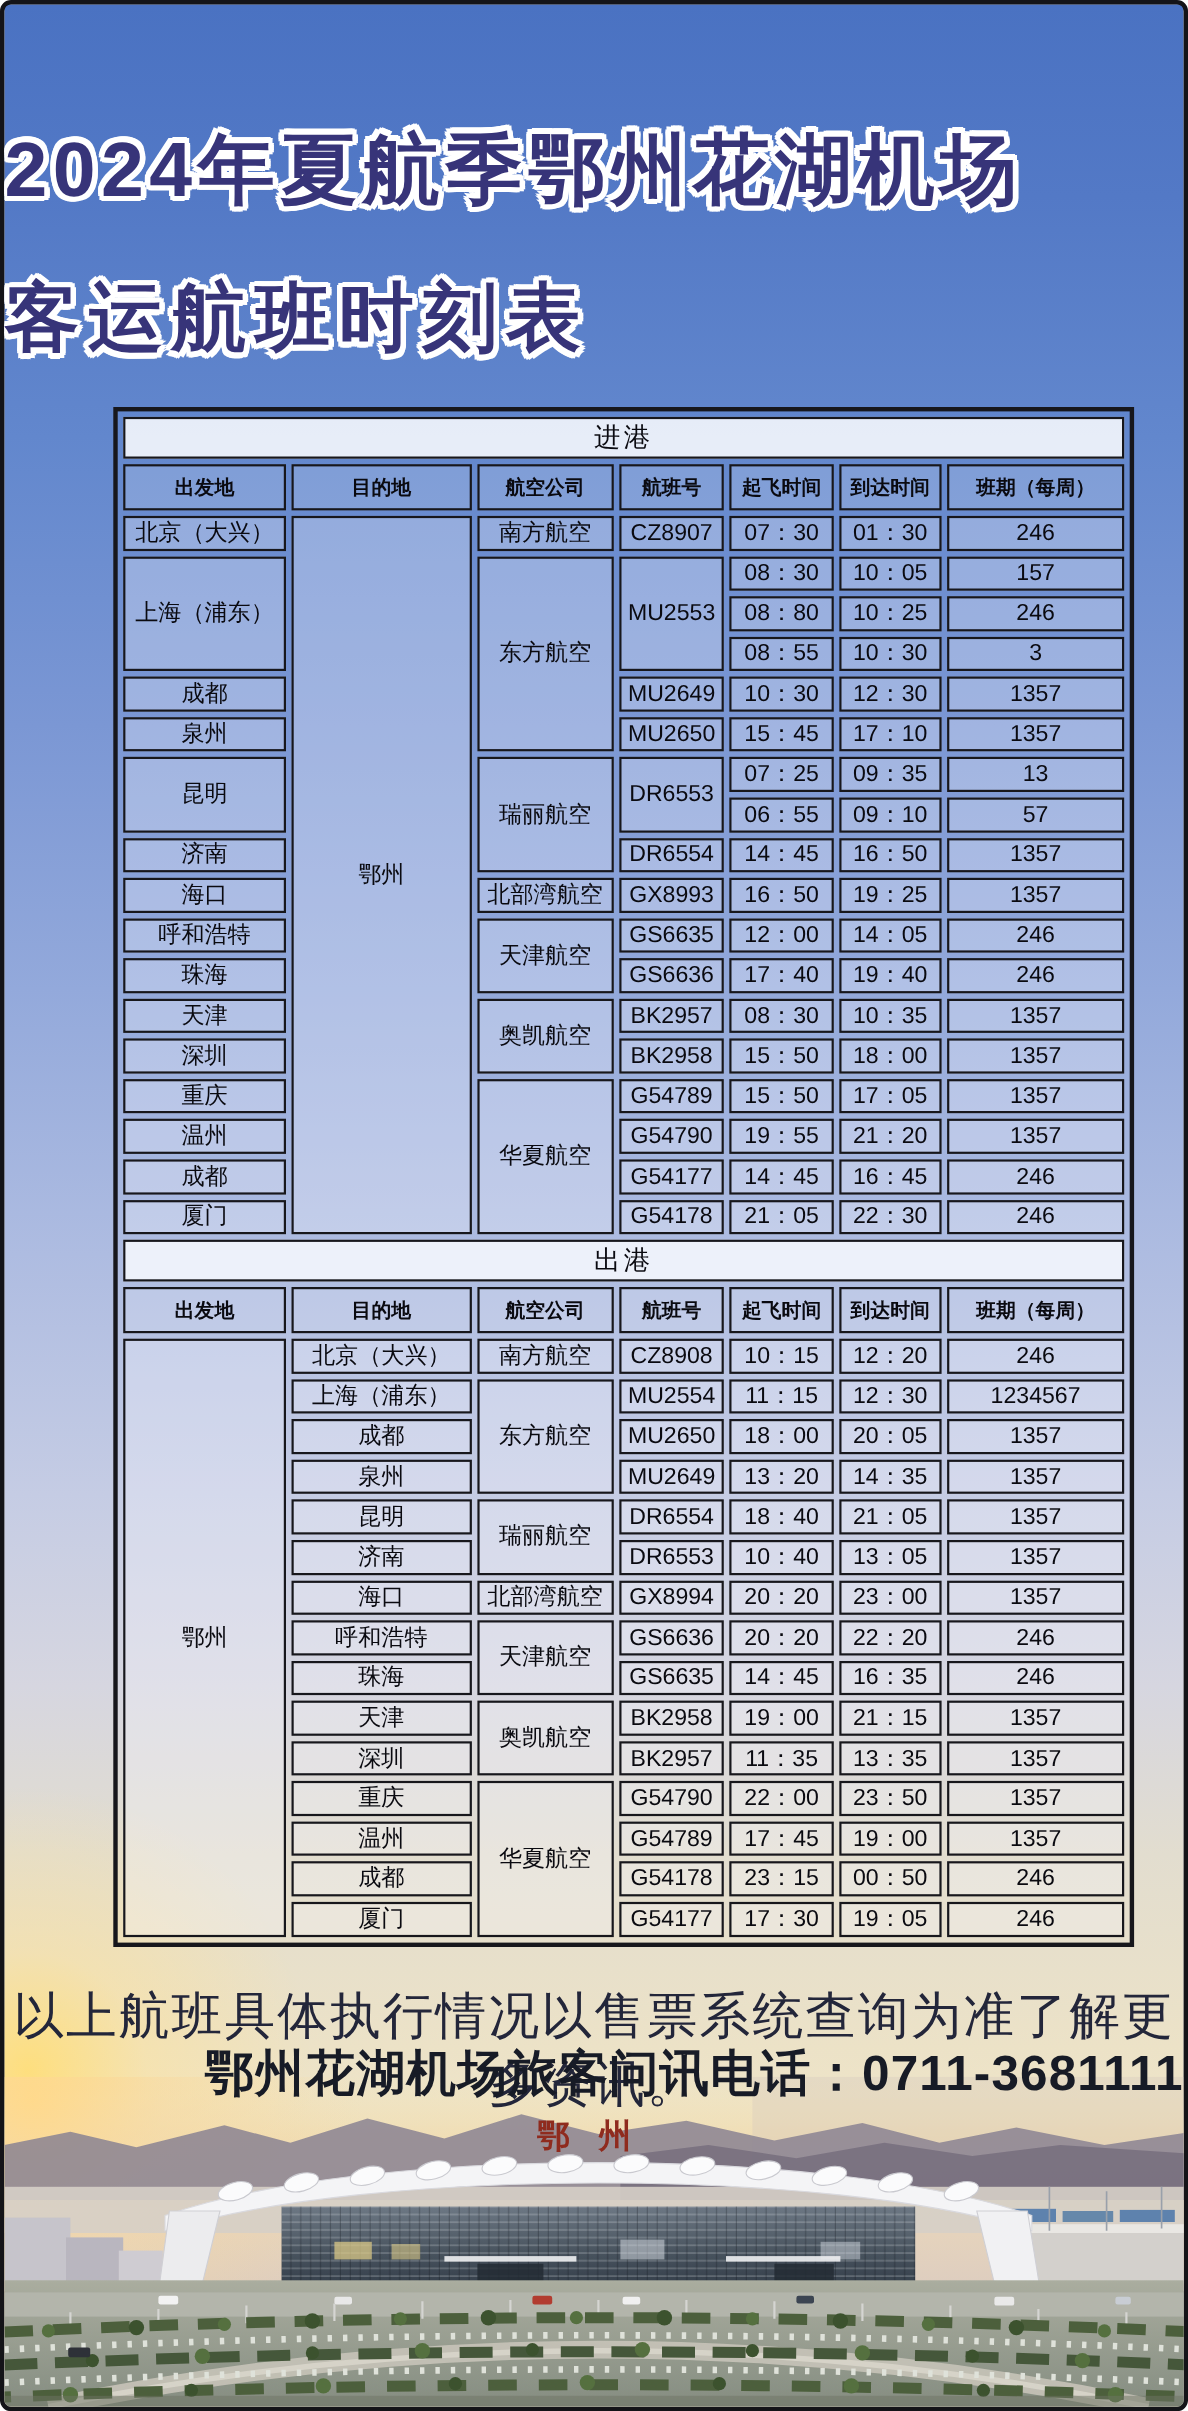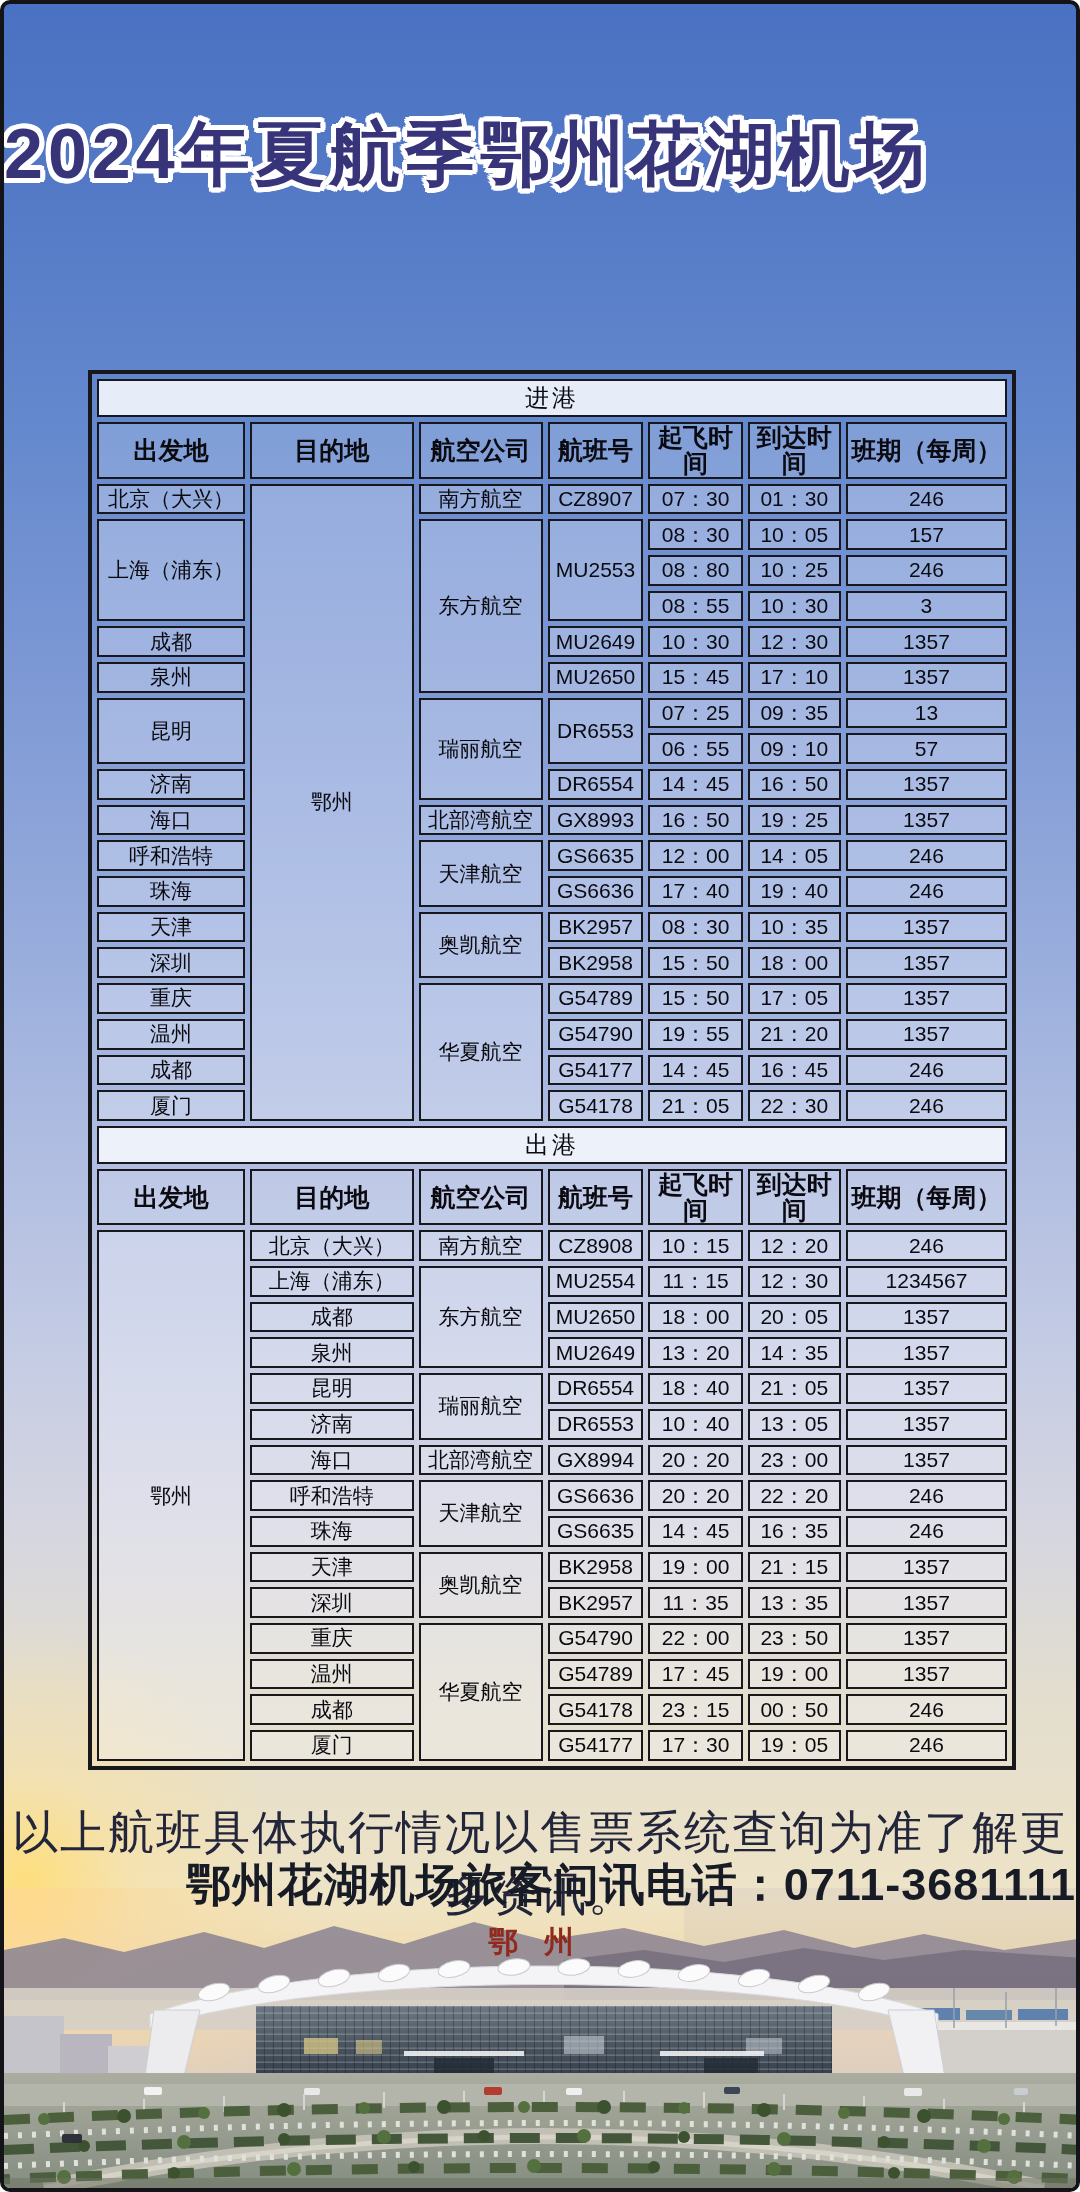--- a/index.html
+++ b/index.html
@@ -11,41 +11,42 @@
            radial-gradient(circle at 2% 86%, rgba(255,222,120,.92) 0%, rgba(255,226,150,.45) 5%, rgba(255,230,170,0) 12%),
            linear-gradient(180deg,#4a72c2 0%,#5379c6 8%,#6287cd 18%,#7b97d4 30%,#93a9db 41%,
              #aebce1 52%,#c5cce4 62%,#d6d6e0 70%,#e2ddcf 77%,#ece2c7 85%,#f2e9ca 93%,#f3ebcd 100%);}
   .title{position:absolute;width:100%;text-align:left;color:#373479;font-weight:800;
          letter-spacing:5px;white-space:nowrap;
          text-shadow:-5px 0 0 #fff,5px 0 0 #fff,0 -5px 0 #fff,0 5px 0 #fff,
            -4px -4px 0 #fff,4px -4px 0 #fff,-4px 4px 0 #fff,4px 4px 0 #fff,
            -5px -2px 0 #fff,5px 2px 0 #fff,-2px 5px 0 #fff,2px -5px 0 #fff;}
   .title1{top:104px;font-size:70px;}
   .title2{top:240px;font-size:68px;letter-spacing:8px;}
-  .tablewrap{position:absolute;left:84px;top:366px;width:928px;height:1400px;}
+  .tablewrap{position:absolute;left:99px;top:366px;width:928px;height:1400px;}
   table.flights{width:100%;height:100%;table-layout:fixed;border-collapse:separate;border-spacing:5px;
         border:4px solid #17171c;}
   table.flights td{border:2px solid #17171c;background:rgba(248,250,255,.30);text-align:center;
         vertical-align:middle;font-size:21px;color:#0a0a10;font-weight:500;padding:0 2px;
         line-height:1.05;overflow:hidden;}
   tr.band td{background:rgba(242,245,252,.92);font-size:24px;height:34px;letter-spacing:3px;}
-  tr.head td{background:rgba(240,244,255,.20);font-size:25px;font-weight:600;height:38px;}
+  tr.head td{background:rgba(240,244,255,.20);font-size:18px;font-weight:600;height:38px;}
   .footnote{position:absolute;top:1798px;width:100%;text-align:center;font-size:46px;color:#23263a;
         font-family:"Liberation Serif","DejaVu Serif",serif;letter-spacing:2px;z-index:3;}
   .phone{position:absolute;top:1851px;width:100%;text-align:right;font-size:45px;font-weight:700;
         color:#171b26;letter-spacing:1px;z-index:3;}
   .photo{position:absolute;left:0;right:0;bottom:0;height:300px;z-index:1;}
 </style>
 </head>
 <body>
 
 <div class="page">
   <div class="frame">
 
     <div class="title title1">2024年夏航季鄂州花湖机场</div>
+    <div class="title title2">客运航班时刻表</div>
 
     <div class="tablewrap">
       <table class="flights">
         <colgroup>
           <col style="width:16.8%">
             <col style="width:18.6%">
             <col style="width:14.1%">
           <col style="width:10.9%">
             <col style="width:10.7%">
             <col style="width:10.6%">

